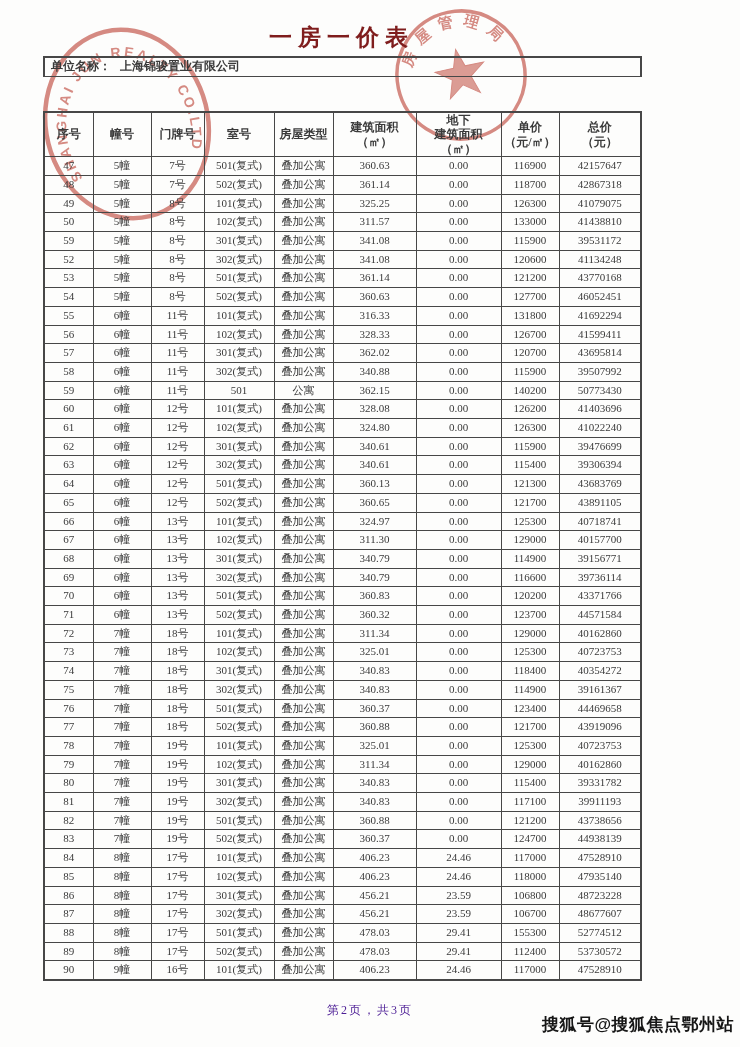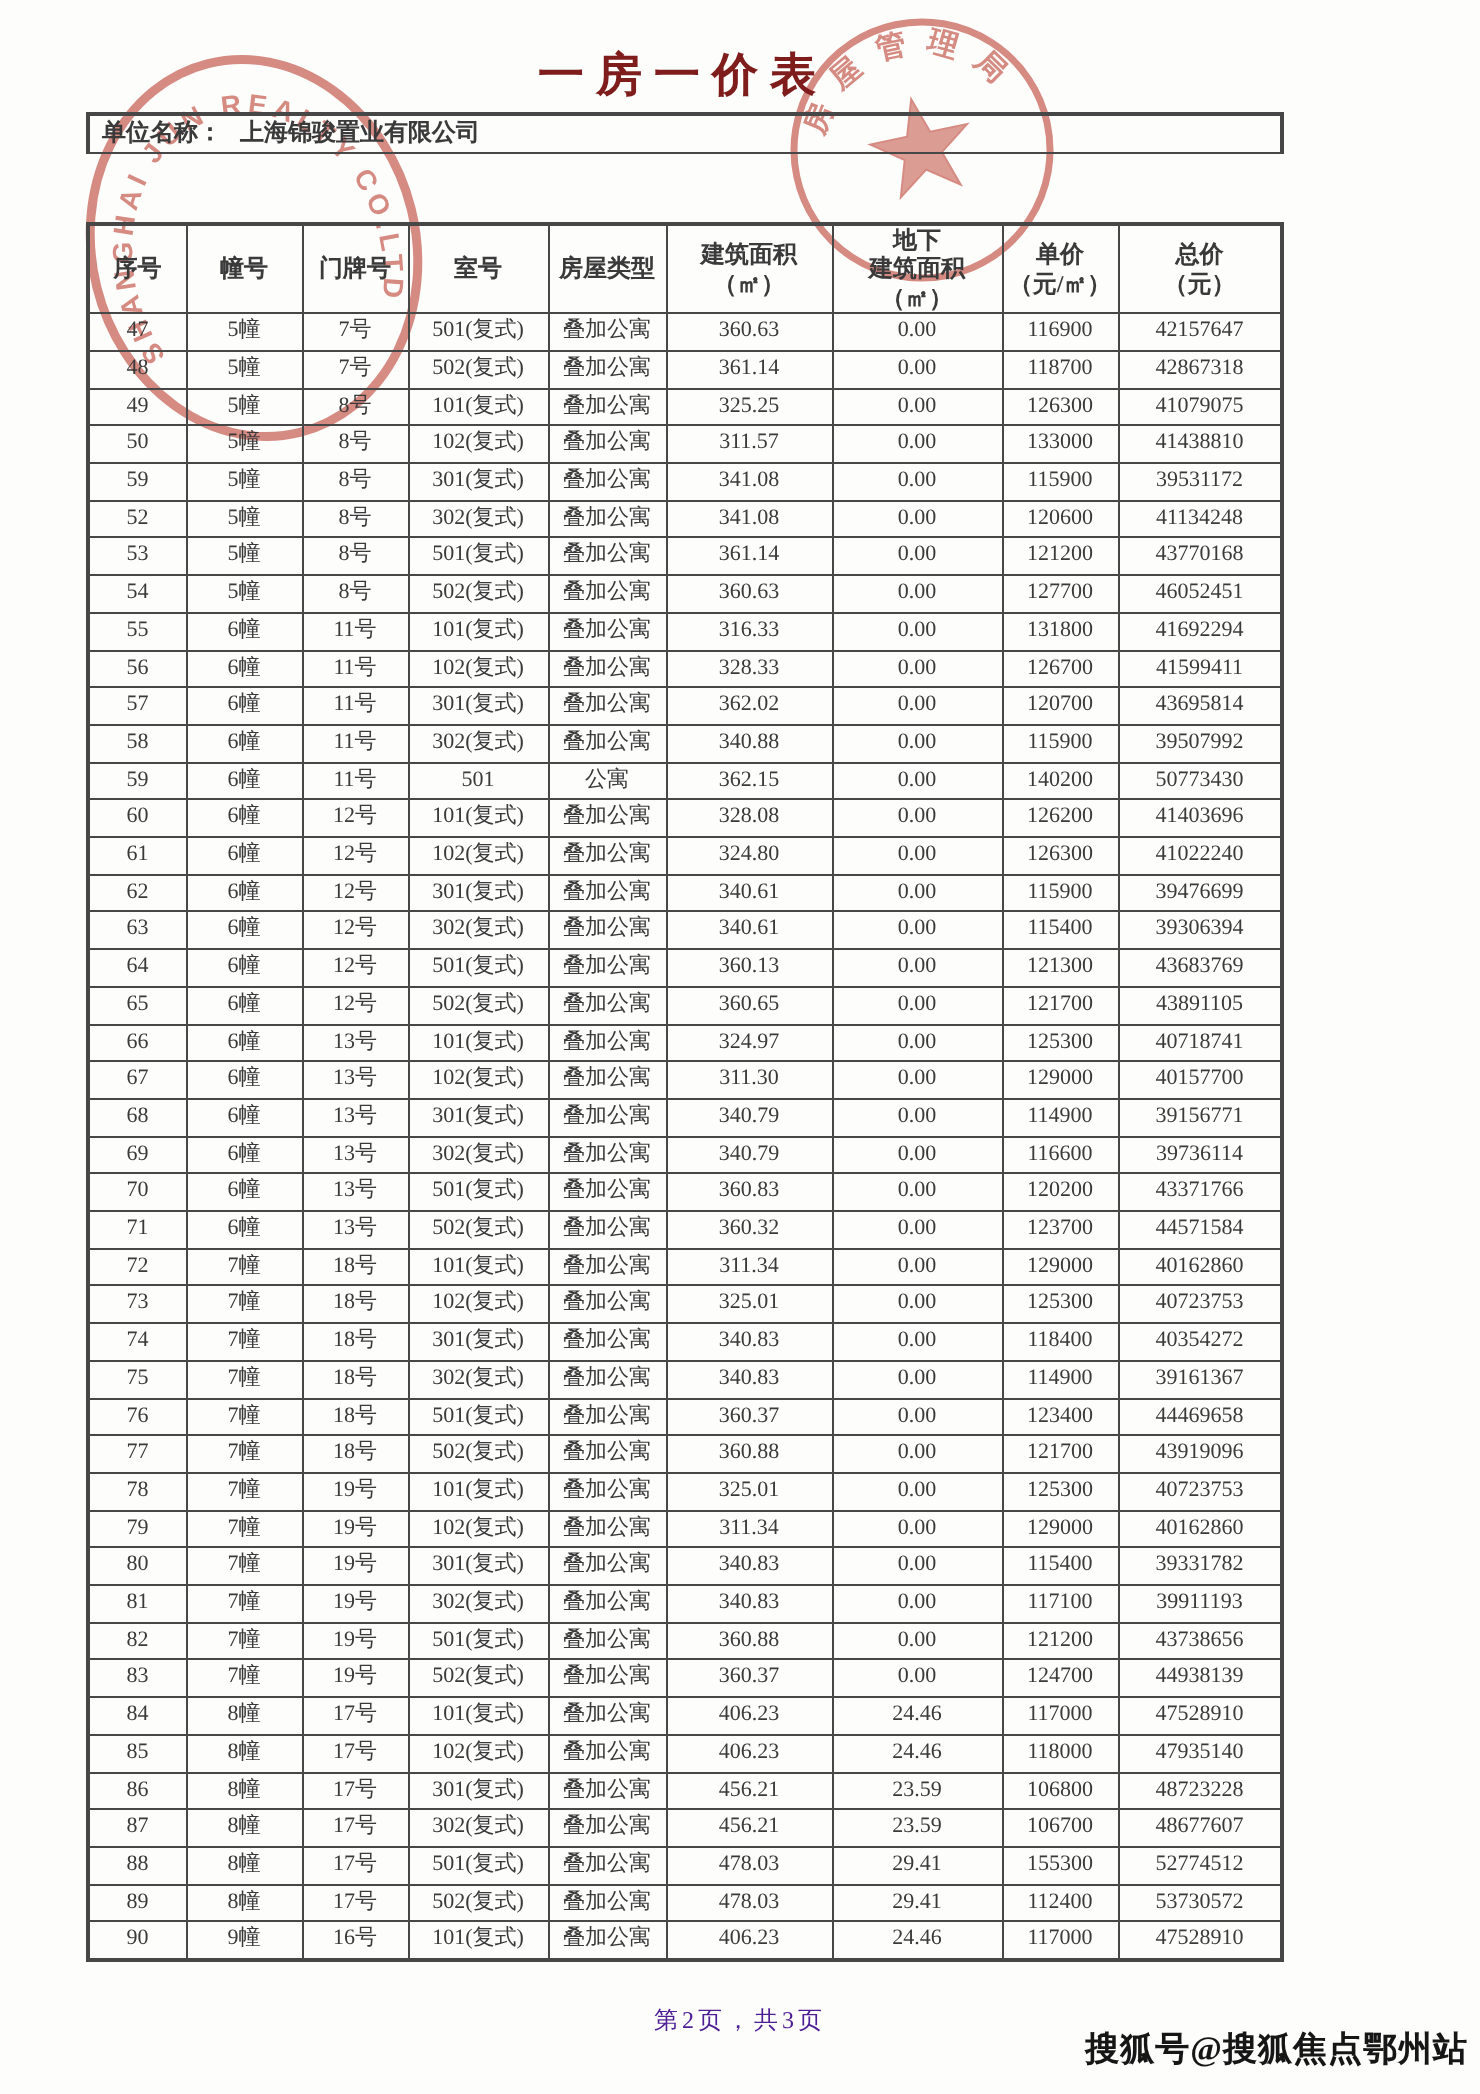--- a/index.html
+++ b/index.html
@@ -30,21 +30,21 @@
   .price-table th{
     height:40px; font-size:12px; font-weight:bold; white-space:pre-line; line-height:1.2;
   }
   .price-table td{ height:17.7px; font-size:11px; line-height:17.7px; }
   .page-footer{
     position:absolute; top:1002px; left:0; width:740px; text-align:center;
     font-size:12px; letter-spacing:2px; color:#4c1d95;
   }
   .watermark{
     position:absolute; top:1013px; right:6px;
-    font-family:Liberation Serif, serif;
+    font-family:Liberation Sans, sans-serif;
     font-size:17px; font-weight:900; color:#161616; letter-spacing:0.5px;
   }
   .stamp{ position:absolute; opacity:0.72; filter:blur(0.35px); pointer-events:none; }
   .stamp-left{ left:34px; top:18px; }
   .stamp-right{ left:390px; top:2px; }
 </style>
 </head>
 <body>
 
 <div class="page">

